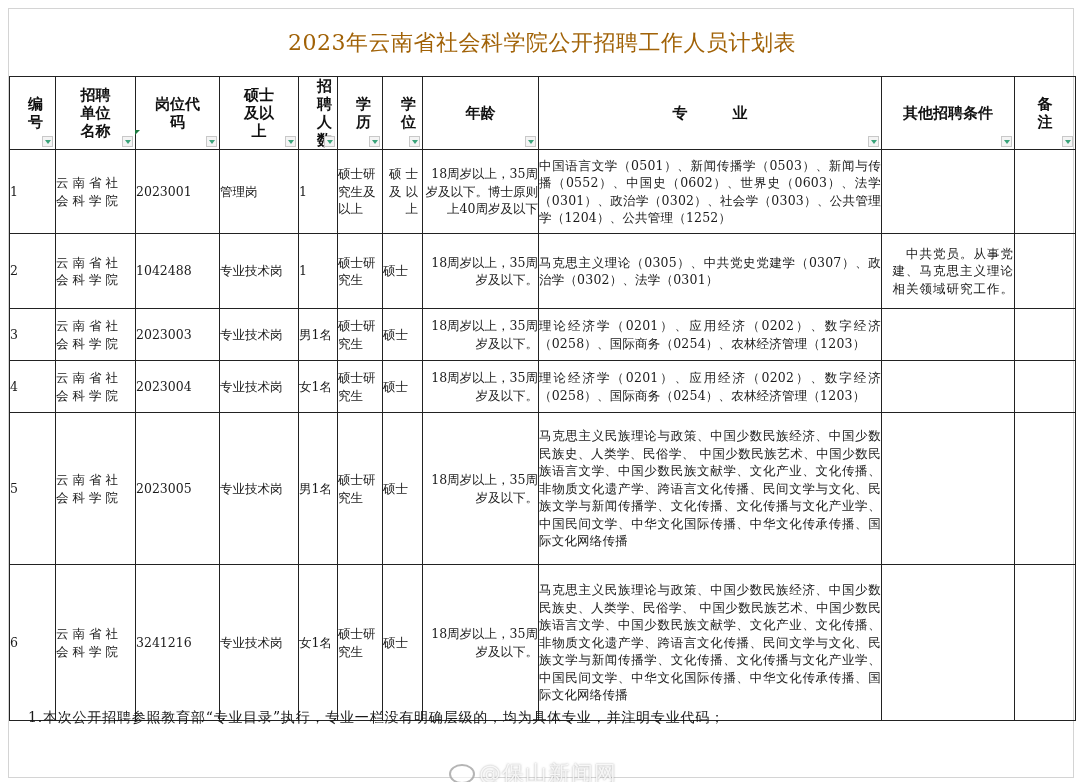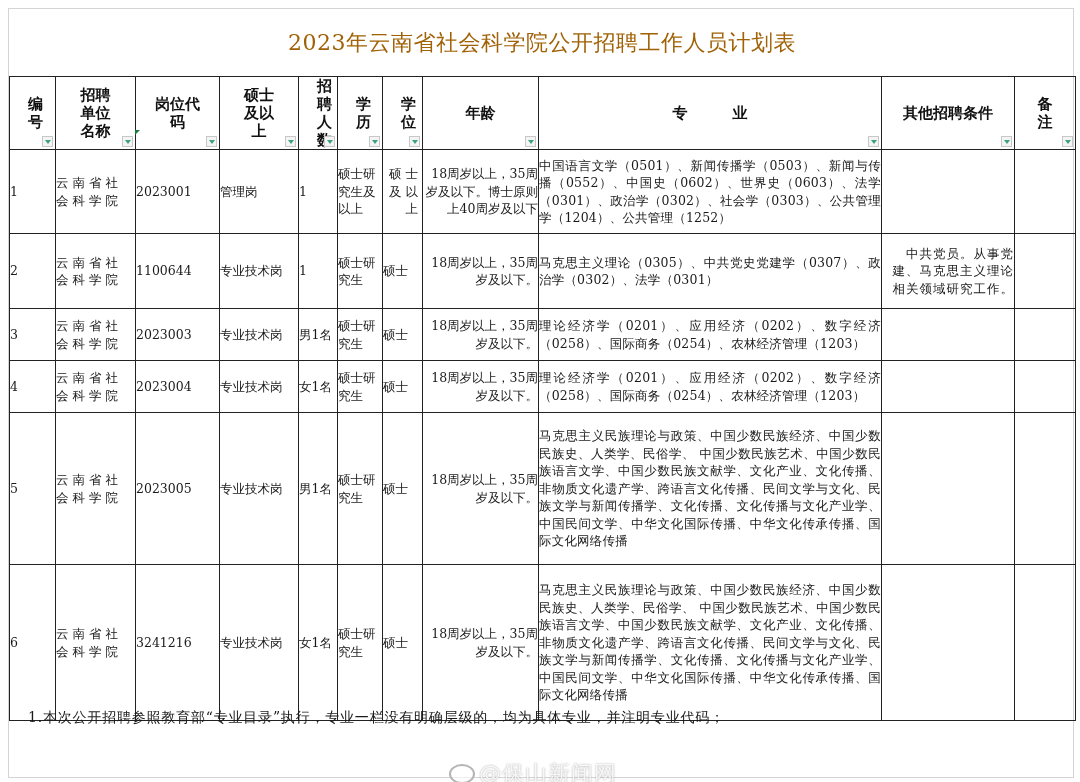--- a/index.html
+++ b/index.html
@@ -116,21 +116,21 @@
         <td class="c">硕士研究生及以上</td>
         <td class="l" style="letter-spacing:4px">硕士及以上</td>
         <td class="l">18周岁以上，35周岁及以下。博士原则上40周岁及以下</td>
         <td class="major">中国语言文学（0501）、新闻传播学（0503）、新闻与传播（0552）、中国史（0602）、世界史（0603）、法学（0301）、政治学（0302）、社会学（0303）、公共管理学（1204）、公共管理（1252）</td>
         <td class="l"></td>
         <td class="l"></td>
       </tr>
       <tr style="height:75px">
         <td class="c">2</td>
         <td class="unit">云南省社会科学院</td>
-        <td class="c">1100644</td>
+        <td class="c">1042488</td>
         <td class="c">专业技术岗</td>
         <td class="c">1</td>
         <td class="c">硕士研究生</td>
         <td class="c">硕士</td>
         <td class="l">18周岁以上，35周岁及以下。</td>
         <td class="major">马克思主义理论（0305）、中共党史党建学（0307）、政治学（0302）、法学（0301）</td>
         <td class="l" style="letter-spacing:1px">中共党员。从事党建、马克思主义理论相关领域研究工作。</td>
         <td class="l"></td>
       </tr>
       <tr style="height:52px">

